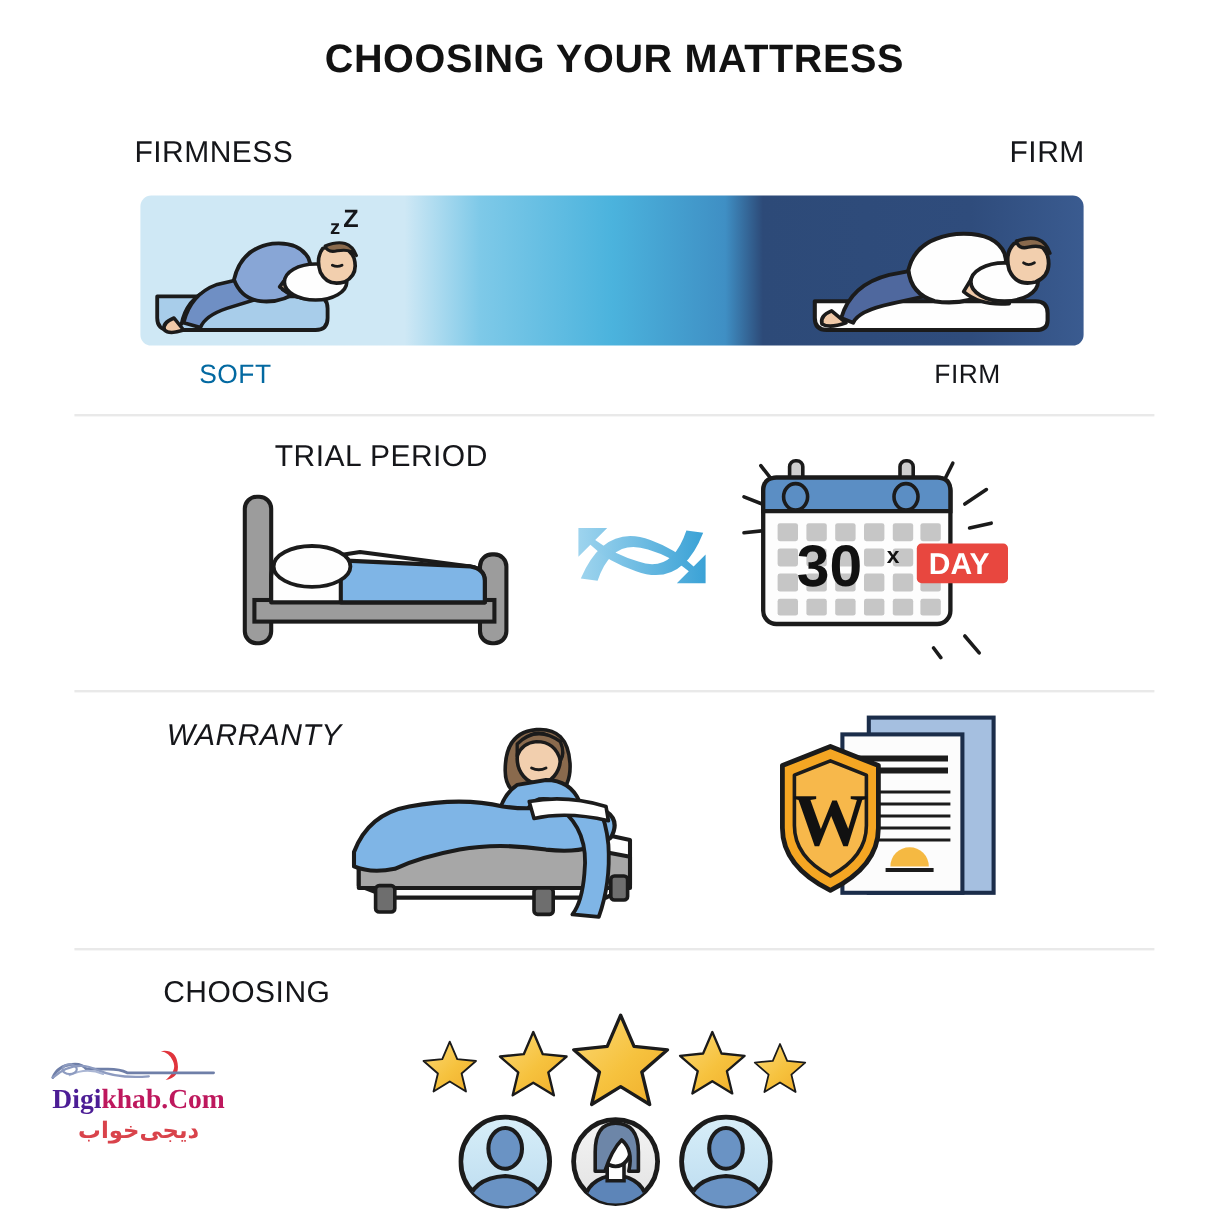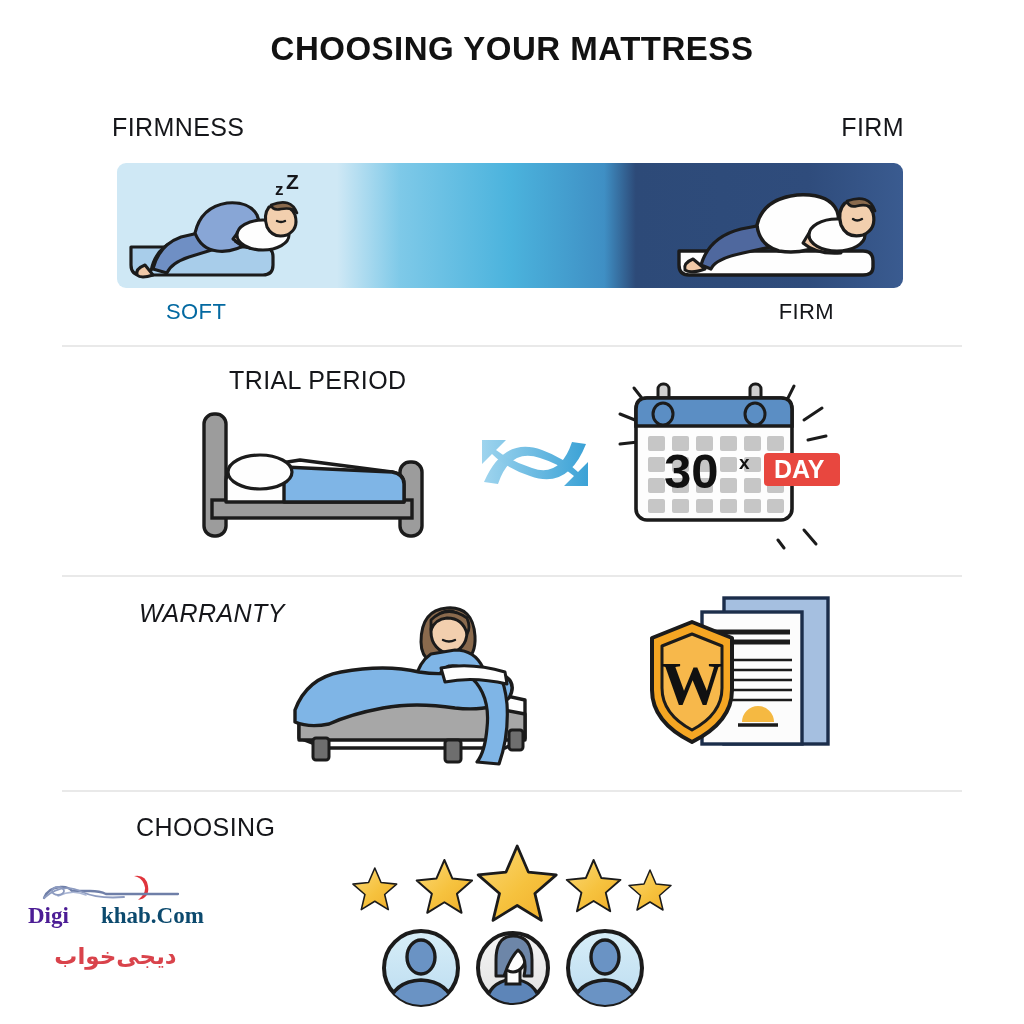--- a/index.html
+++ b/index.html
@@ -46,23 +46,23 @@
   
 
   
   .logo{position:absolute;left:28px;top:872px;width:175px;text-align:center;}
   .logo-mark{display:block;height:34px;}
   .logo-text{
     font-size:23px;font-weight:bold;line-height:1;margin-top:-2px;
     font-family:"Liberation Serif","DejaVu Serif",serif;
   }
   .logo-text .red{color:#4c1d95;}
-  .logo-text .blue{color:#0c4a6e;padding-left:32px;}
+  .logo-text .blue{color:#be185d;}
   .logo-fa{
-    margin-top:16px;font-size:23px;font-weight:bold;color:#d9434b;
+    margin-top:4px;font-size:19px;font-weight:bold;color:#d9434b;
     direction:rtl;letter-spacing:1px;
     font-family:"DejaVu Sans",sans-serif;
   }
 </style>
 </head>
 <body>
 
 <div class="page">
 
   <div class="title">CHOOSING YOUR MATTRESS</div>

